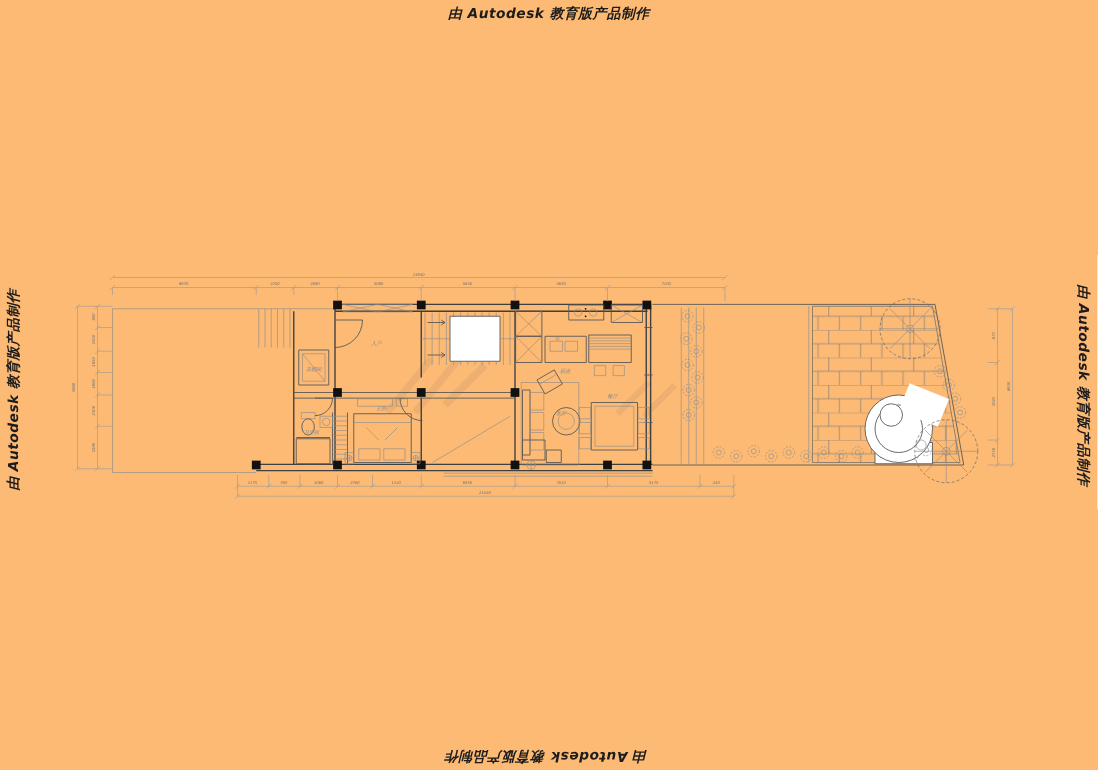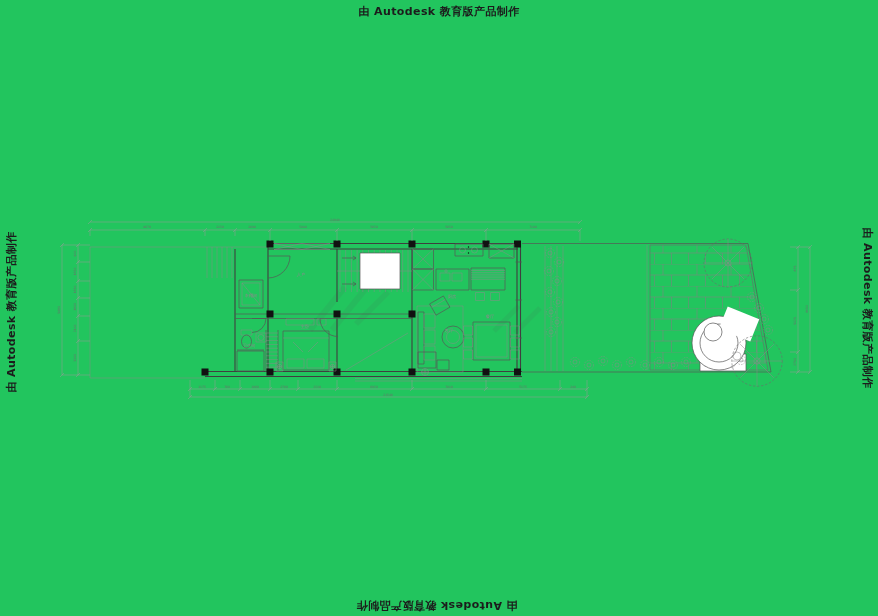--- a/index.html
+++ b/index.html
@@ -1,17 +1,17 @@
 <!DOCTYPE html>
 <html><head>
 <meta charset="utf-8">
 <style>
   html,body{margin:0;padding:0;background:#ffffff;}
-  .canvas{position:relative;width:878px;height:616px;background:#22c55e;overflow:hidden;
-          font-family:"DejaVu Sans","Liberation Sans",sans-serif;}
+  .canvas{position:relative;width:878px;height:616px;background:#fdba74;overflow:hidden;
+          font-family:"DejaVu Sans","Liberation Sans",sans-serif;font-style:italic;}
   .wm{position:absolute;white-space:nowrap;color:#1c1c1c;font-weight:bold;font-size:11px;
       letter-spacing:.4px;font-family:"DejaVu Sans","Liberation Sans",sans-serif;}
   .wm-top{left:439px;top:11px;transform:translate(-50%,-50%);}
   .wm-left{left:11px;top:312px;transform:translate(-50%,-50%) rotate(-90deg);}
   .wm-right{left:867px;top:308px;transform:translate(-50%,-50%) rotate(90deg);}
   .wm-bottom{left:437px;top:605px;transform:translate(-50%,-50%) rotate(180deg);}
   svg{position:absolute;left:0;top:0;}
   svg *{vector-effect:non-scaling-stroke;}
   .w{stroke:#3f3f3f;stroke-width:1.1;fill:none;}
   .m{stroke:#565656;stroke-width:.7;fill:none;}

